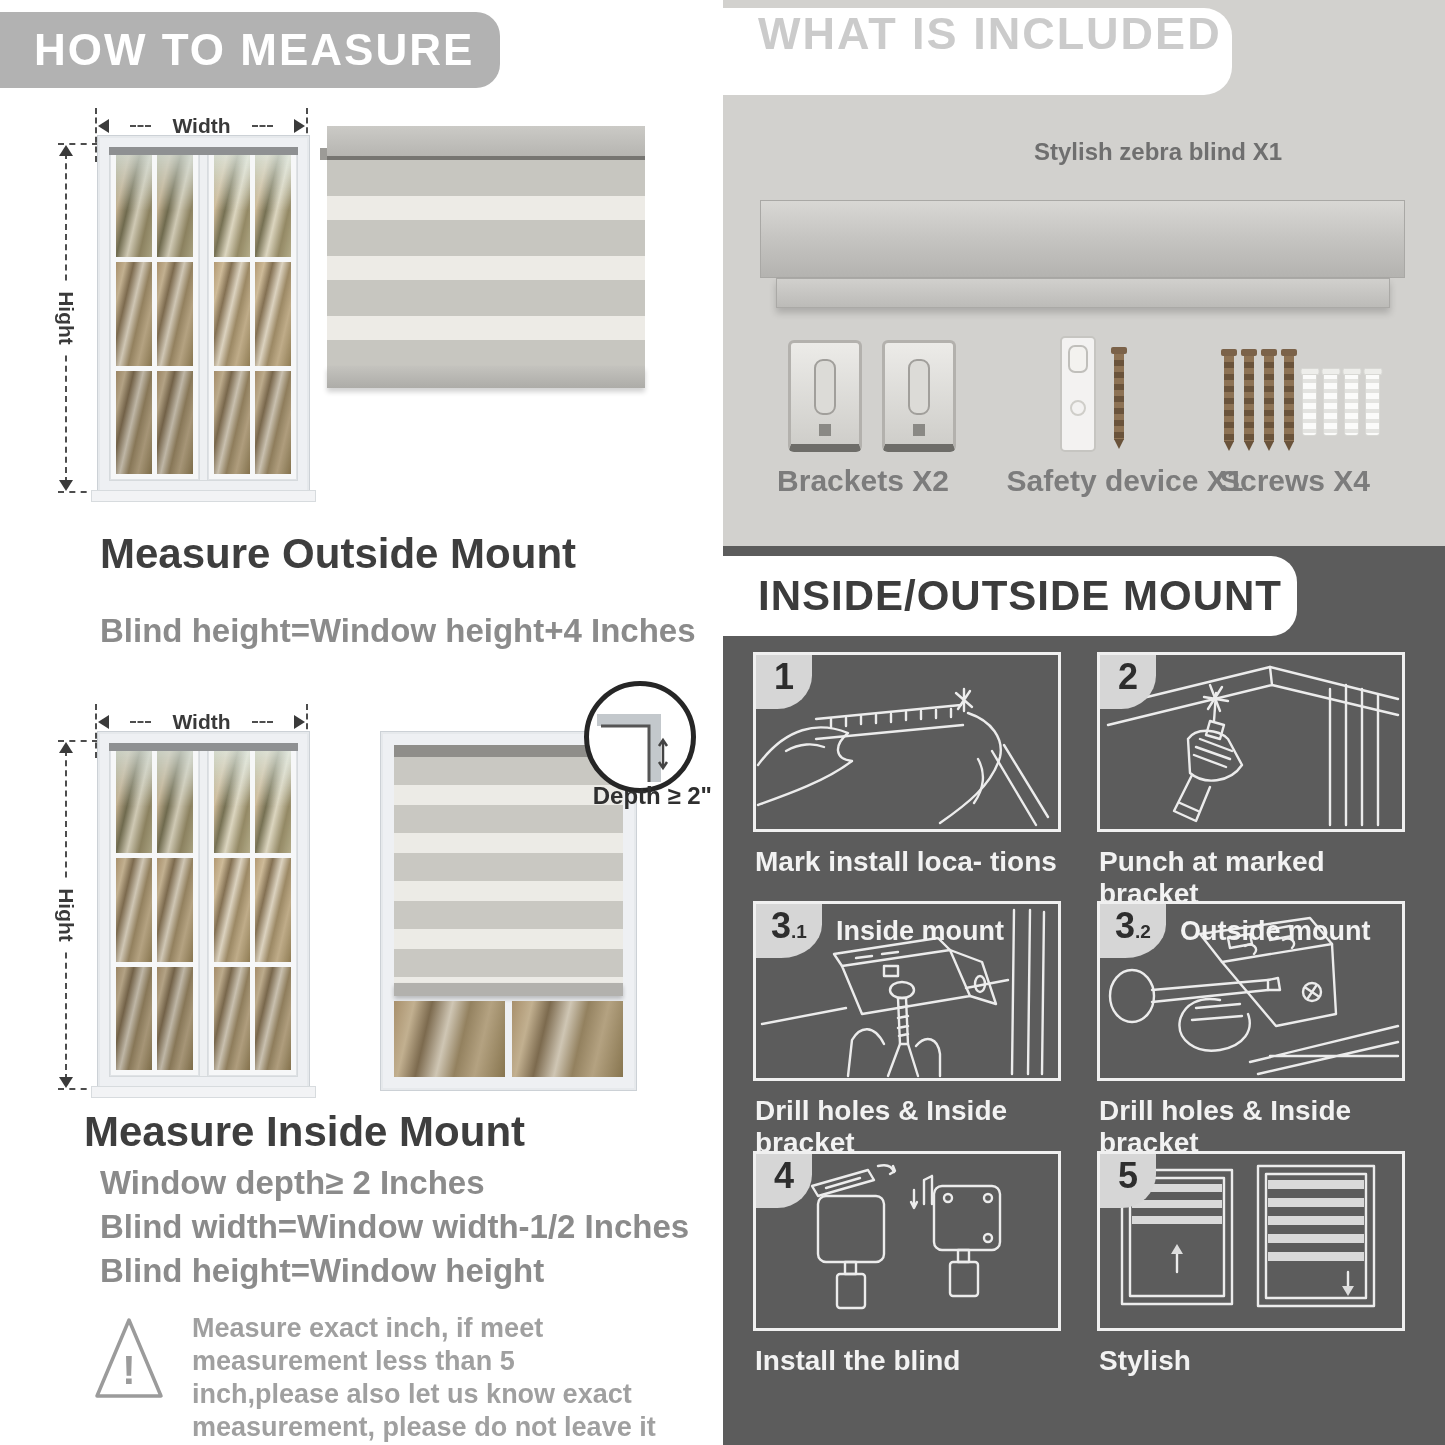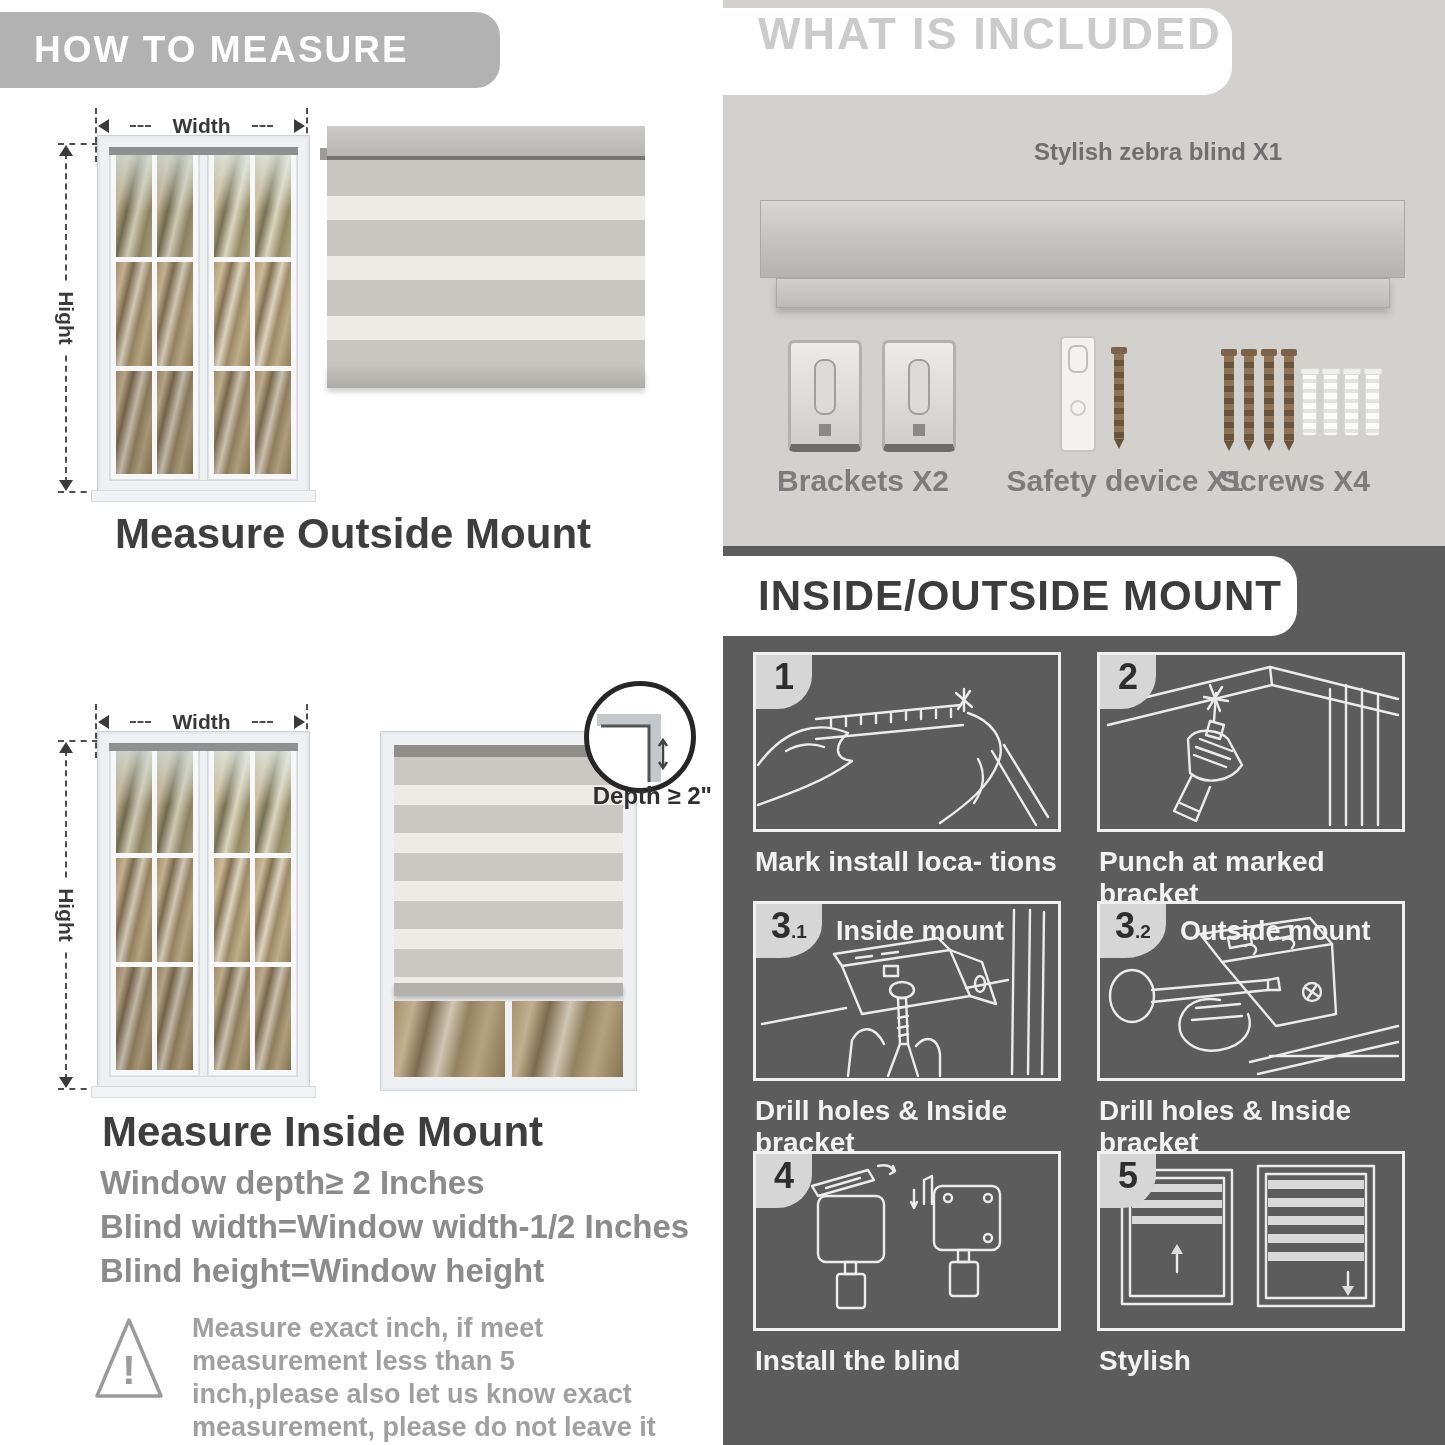--- a/index.html
+++ b/index.html
@@ -5,21 +5,21 @@
   html,body{margin:0;padding:0;background:#ffffff;}
   .canvas{
     position:relative;width:1445px;height:1445px;overflow:hidden;background:#ffffff;
     font-family:"Liberation Sans","DejaVu Sans",sans-serif;
   }
   
   .htm-header{
     position:absolute;left:0;top:12px;width:500px;height:76px;background:#b2b2b2;
     border-radius:0 24px 24px 0;display:flex;align-items:center;padding-left:34px;box-sizing:border-box;
   }
-  .htm-header span{font-size:37px;font-weight:bold;color:#ffffff;letter-spacing:2px;}
+  .htm-header span{font-size:44px;font-weight:bold;color:#ffffff;letter-spacing:2px;}
 
   .section-title{position:absolute;font-size:42px;font-weight:bold;color:#3e3e3e;}
   .section-line{position:absolute;font-size:33px;font-weight:bold;color:#8b8b8b;}
 
   
   .measure-w{position:absolute;height:44px;}
   .measure-w .guide{position:absolute;top:0;bottom:-10px;width:0;border-left:2px dashed #4d4d4d;}
   .measure-w .guide.gl{left:0;} .measure-w .guide.gr{right:0;}
   .measure-w .arrow-row{position:absolute;left:3px;right:3px;top:6px;display:flex;align-items:center;gap:21px;}
   .measure-w .dash{flex:1;border-top:2px dashed #4d4d4d;height:0;}
@@ -182,21 +182,22 @@
     </div>
     <div class="win-sill"></div>
   </div>
 
   <div class="blind1" style="left:327px;top:126px;width:318px;">
     <div class="cassette"></div>
     <div class="zebra1" style="height:206px;"></div>
     <div class="botrail"></div>
   </div>
 
-  <div class="section-title" style="left:100px;top:510px;margin-left:15px;">Measure Outside Mount</div>
+  <div class="section-title" style="left:100px;top:530px;">Measure Outside Mount</div>
+  <div class="section-line" style="left:100px;top:612px;">Blind height=Window height+4 Inches</div>
 
   <div class="measure-w" style="left:95px;top:704px;width:213px;">
     <div class="guide gl"></div>
     <div class="guide gr"></div>
     <div class="arrow-row">
       <span class="tri tri-l"></span>
       <span class="dash"></span>
       <span class="mlabel">Width</span>
       <span class="dash"></span>
       <span class="tri tri-r"></span>
@@ -250,21 +251,21 @@
     <svg width="102" height="102" viewBox="0 0 102 102">
       <path d="M8,34 L66,34 L66,96" fill="none" stroke="#c3c8cc" stroke-width="12"></path>
       <path d="M8,46 L54,46 L54,96" fill="none" stroke="#ffffff" stroke-width="8"></path>
       <path d="M12,40 L60,40 L60,96" fill="none" stroke="#555555" stroke-width="3"></path>
       <path d="M74,56 L74,80" fill="none" stroke="#444444" stroke-width="2.5"></path>
       <path d="M70,60 L74,54 L78,60 M70,76 L74,82 L78,76" fill="none" stroke="#444444" stroke-width="2.5"></path>
     </svg>
   </div>
   <div class="depth-label" style="left:584px;top:782px;width:128px;text-align:right;">Depth ≥ 2"</div>
 
-  <div class="section-title" style="left:102px;top:1108px;">Measure Inside Mount</div>
+  <div class="section-title" style="left:84px;top:1108px;">Measure Inside Mount</div>
   <div class="section-line" style="left:100px;top:1164px;">Window depth≥ 2 Inches</div>
   <div class="section-line" style="left:100px;top:1208px;">Blind width=Window width-1/2 Inches</div>
   <div class="section-line" style="left:100px;top:1252px;">Blind height=Window height</div>
 
   <div class="warning-row" style="left:92px;top:1312px;">
     <svg width="74" height="92" viewBox="0 0 74 92">
       <path d="M37,8 L69,84 L5,84 Z" fill="none" stroke="#9b9b9b" stroke-width="3.5" stroke-linejoin="round"></path>
       <text x="37" y="72" text-anchor="middle" font-size="40" font-weight="bold" fill="#9b9b9b" font-family="Liberation Sans, DejaVu Sans, sans-serif">!</text>
     </svg>
     <div class="warning-text">Measure exact inch, if meet measurement less than 5 inch,please also let us know exact measurement, please do not leave it</div>

